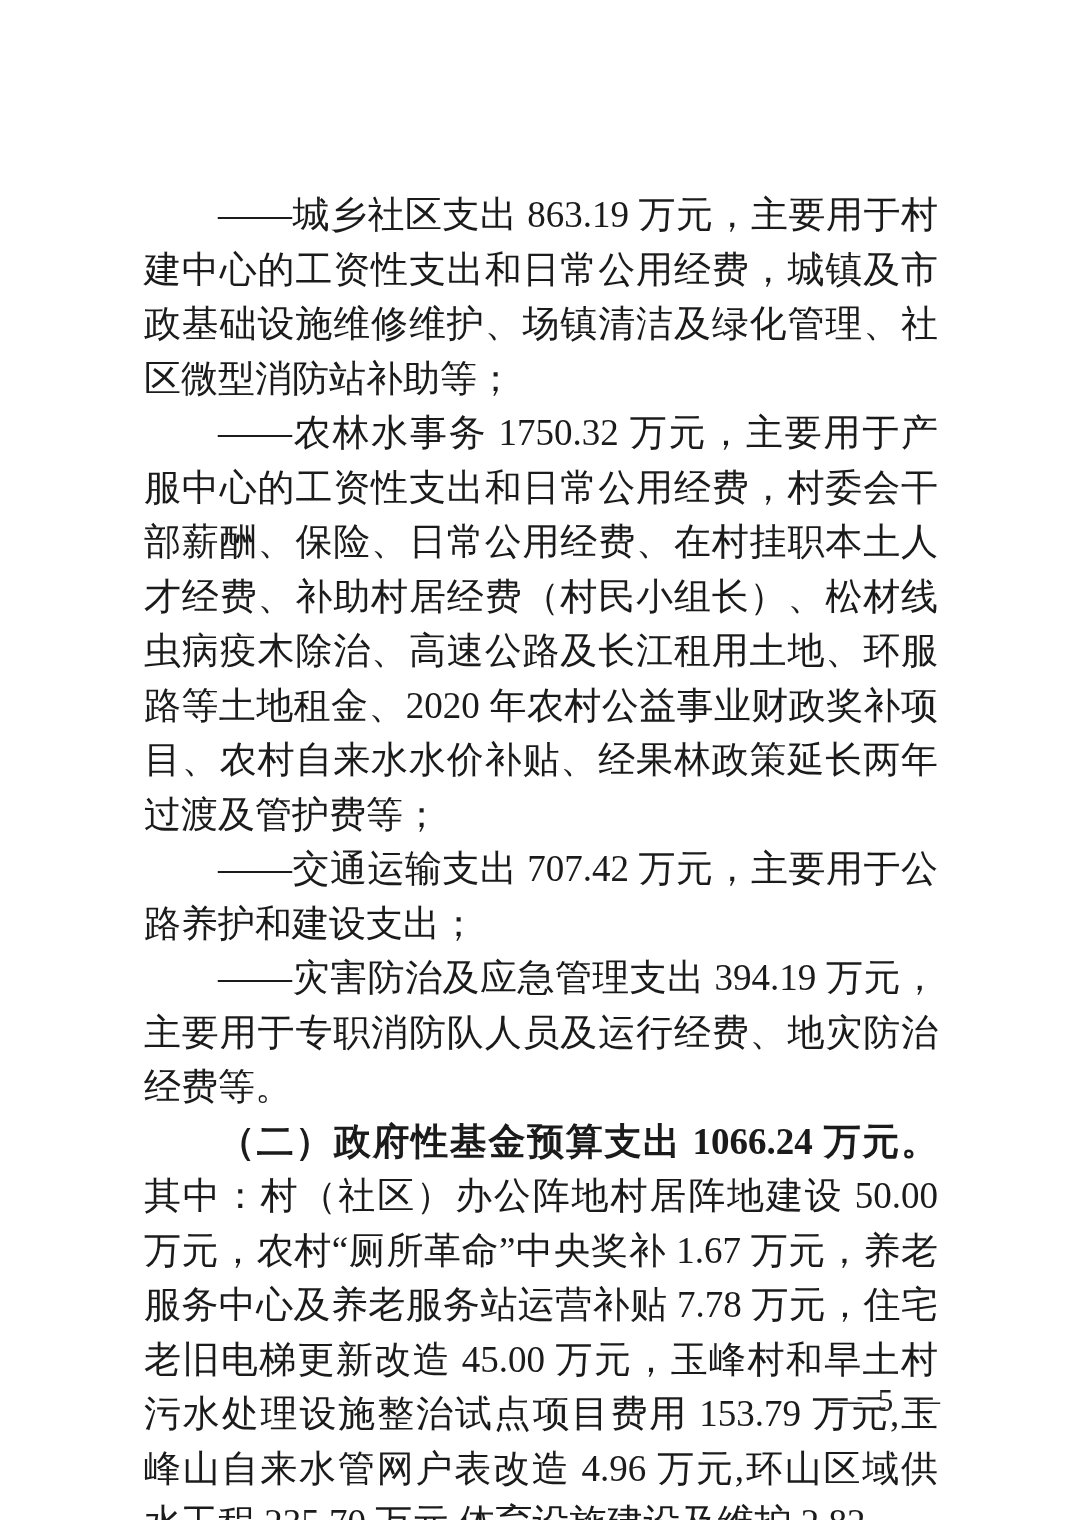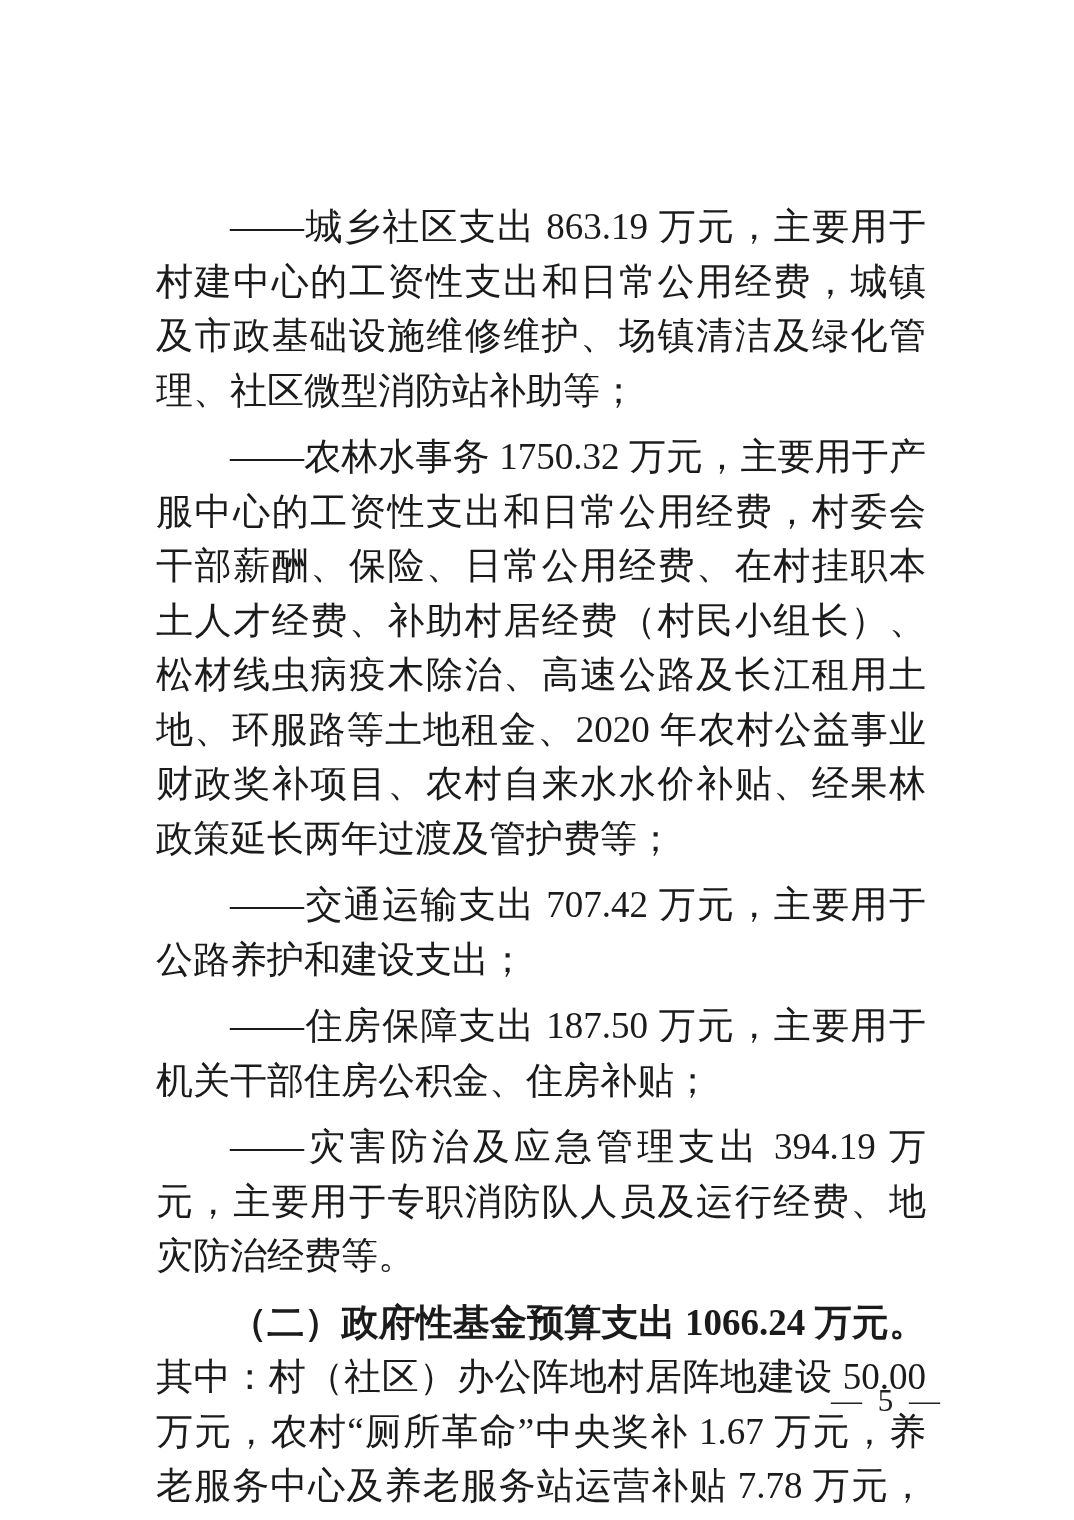--- a/index.html
+++ b/index.html
@@ -19,21 +19,21 @@
     position: absolute;
     left: 144px;
     top: 188px;
     width: 794px;
     font-size: 37px;
     line-height: 54.5px;
     color: #1b1b1b;
     text-align: justify;
   }
   .para {
-    margin: 12px;
+    margin: 0;
     padding: 0;
     text-indent: 2em;
     word-break: break-all;
   }
   .para .lead {
     font-weight: bold;
   }
   .page-number {
     position: absolute;
     top: 1383px;
@@ -45,18 +45,17 @@
   }
 </style>
 </head>
 <body>
 
 <div class="page">
   <div class="body-text">
     <p class="para">——城乡社区支出 863.19 万元，主要用于村建中心的工资性支出和日常公用经费，城镇及市政基础设施维修维护、场镇清洁及绿化管理、社区微型消防站补助等；</p>
     <p class="para">——农林水事务 1750.32 万元，主要用于产服中心的工资性支出和日常公用经费，村委会干部薪酬、保险、日常公用经费、在村挂职本土人才经费、补助村居经费（村民小组长）、松材线虫病疫木除治、高速公路及长江租用土地、环服路等土地租金、2020 年农村公益事业财政奖补项目、农村自来水水价补贴、经果林政策延长两年过渡及管护费等；</p>
     <p class="para">——交通运输支出 707.42 万元，主要用于公路养护和建设支出；</p>
-    <p class="para">——住房保障支出 187.50 万元，主要用于机关干部住房公积金、住房补贴；</p>
     <p class="para">——灾害防治及应急管理支出 394.19 万元，主要用于专职消防队人员及运行经费、地灾防治经费等。</p>
     <p class="para"><span class="lead">（二）政府性基金预算支出 1066.24 万元。</span><span>其中：村（社区）办公阵地村居阵地建设 50.00 万元，农村“厕所革命”中央奖补 1.67 万元，养老服务中心及养老服务站运营补贴 7.78 万元，住宅老旧电梯更新改造 45.00 万元，玉峰村和旱土村污水处理设施整治试点项目费用 153.79 万元,玉峰山自来水管网户表改造 4.96 万元,环山区域供水工程 235.70 万元,体育设施建设及维护 2.82</span></p>
   </div>
   <div class="page-number">— 5 —</div>
 </div>
 
 </body></html>

